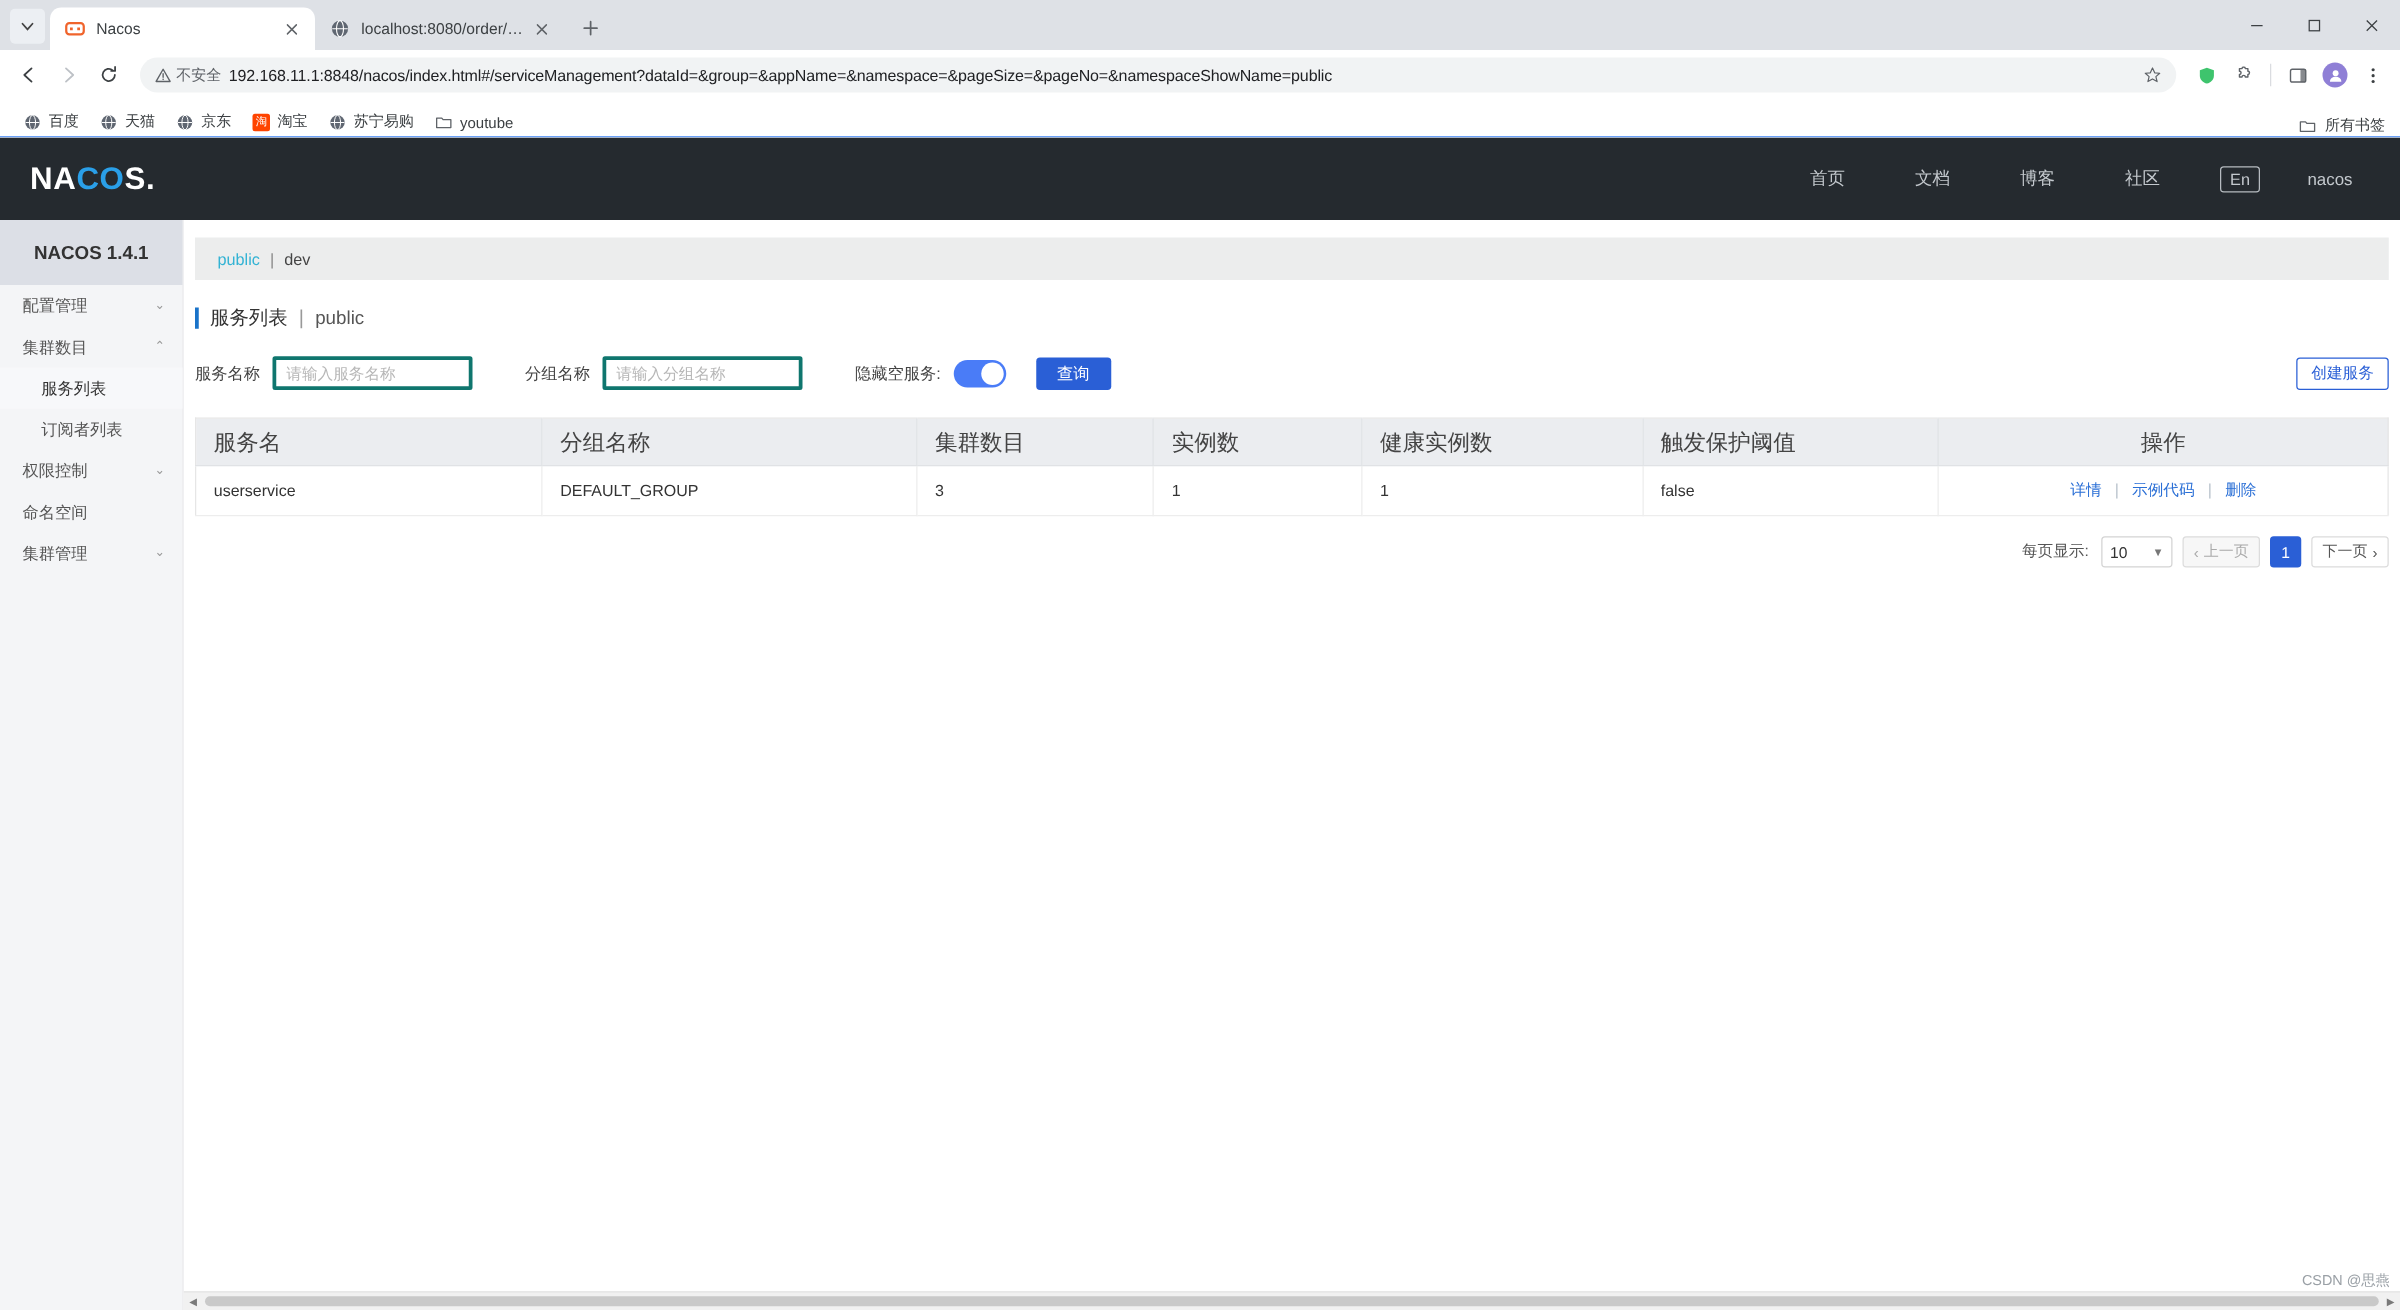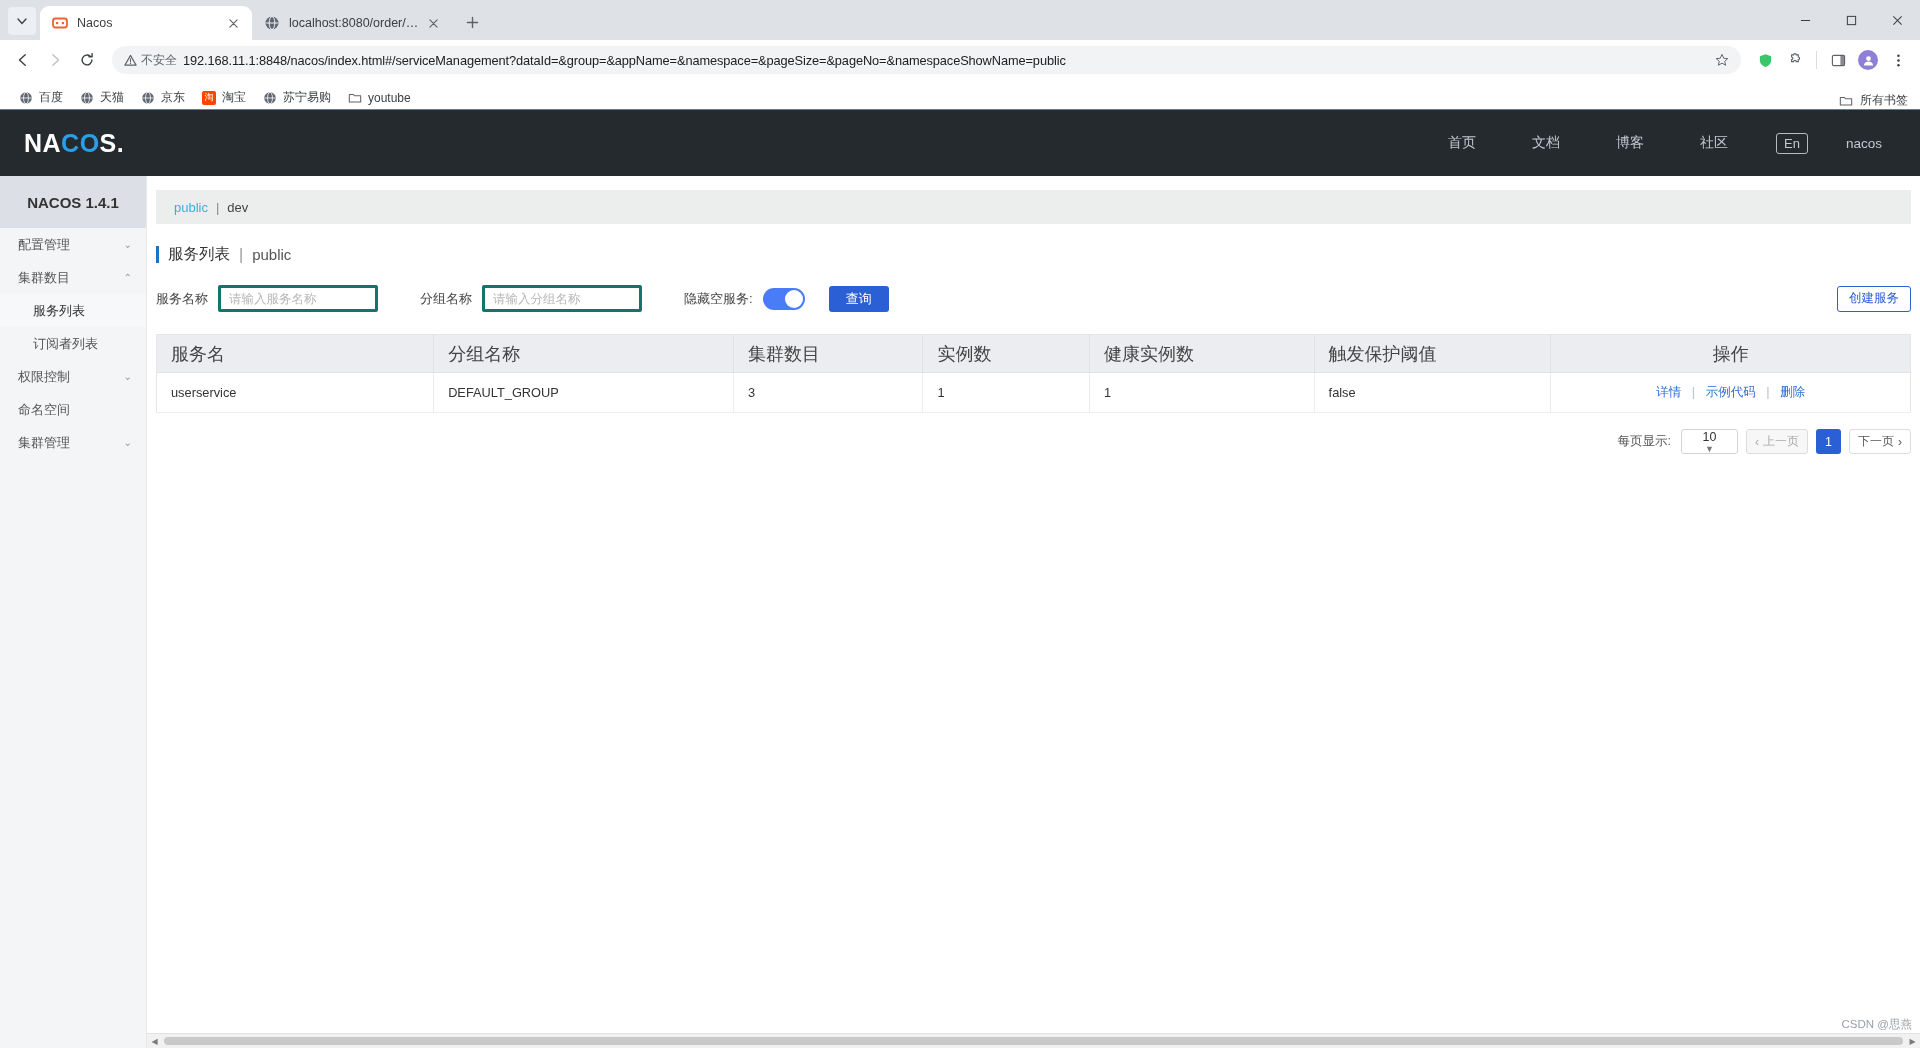--- a/index.html
+++ b/index.html
@@ -145,21 +145,21 @@
     border-right: 1px solid #ededed; border-bottom: 1px solid #ededed; background:#fff; }
   .table td:last-child { border-right: none; text-align: center; }
   .act a { color: #2a6fd6; text-decoration: none; font-size: 12.5px; cursor: pointer; }
   .act .bar { color: #b9c2cc; margin: 0 7px; }
 
   .pagination { display: flex; align-items: center; justify-content: flex-end;
     margin-top: 16px; gap: 8px; font-size: 12.5px; color: #555; }
   .pg-label { margin-right: 2px; }
   .pg-select { width: 57px; height: 25px; border: 1px solid #d4d4d4; border-radius: 3px;
     display: flex; align-items: center; justify-content: space-between; padding: 0 6px;
-    font-size: 12.5px; color: #333; background: #fff; cursor: pointer; flex-direction: column; }
+    font-size: 12.5px; color: #333; background: #fff; cursor: pointer; }
   .pg-select .cv { font-size: 9px; color: #777; }
   .pg-btn { height: 25px; min-width: 58px; border: 1px solid #dcdcdc; border-radius: 3px;
     background: #f7f7f7; color: #aaa; display: flex; align-items: center; justify-content: center;
     gap: 4px; font-size: 12px; cursor: pointer; padding: 0 8px;}
   .pg-btn.enabled { color: #555; background:#fff; }
   .pg-num { width: 25px; height: 25px; border-radius: 3px; background: #2a5fd6;
     color: #fff; display: flex; align-items: center; justify-content: center; font-size: 12.5px; cursor:pointer;}
 
   .hscroll { position: absolute; left: 147px; right: 0; bottom: 0; height: 15px;
     background: #f1f1f1; border-top: 1px solid #e3e3e3; display: flex; align-items: center; }

